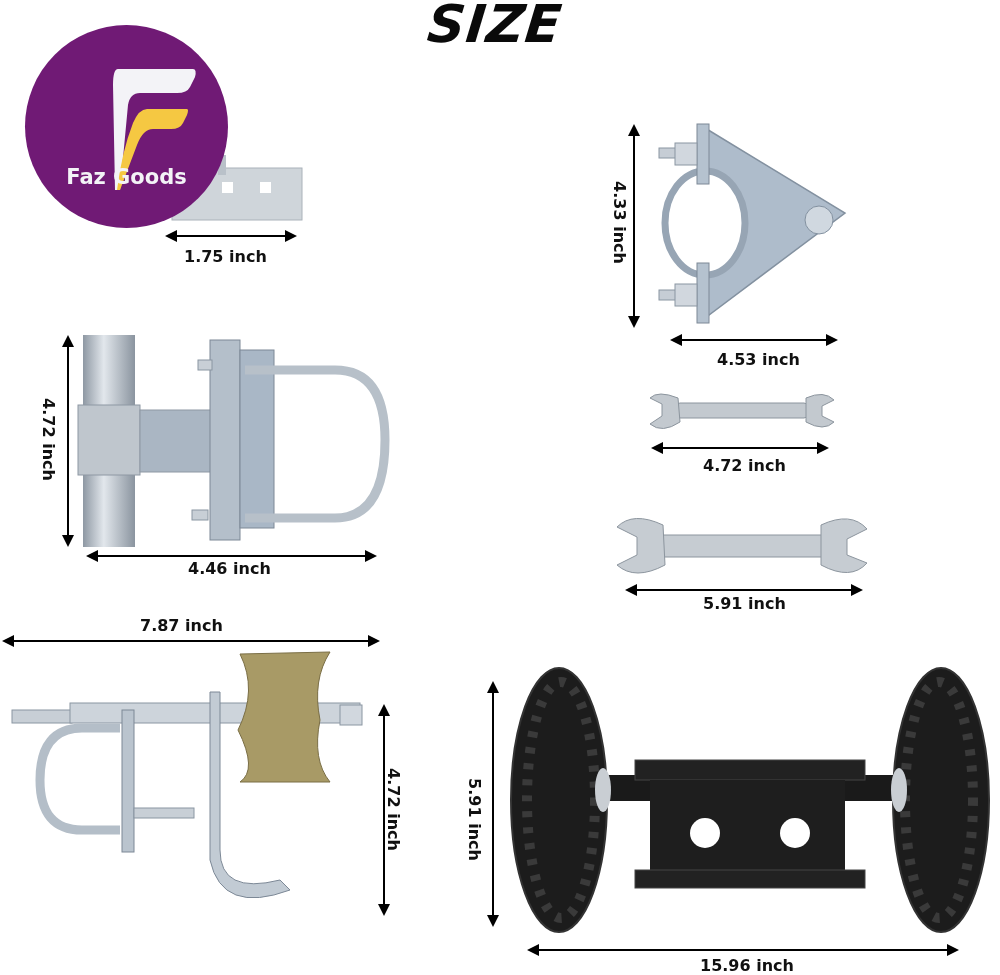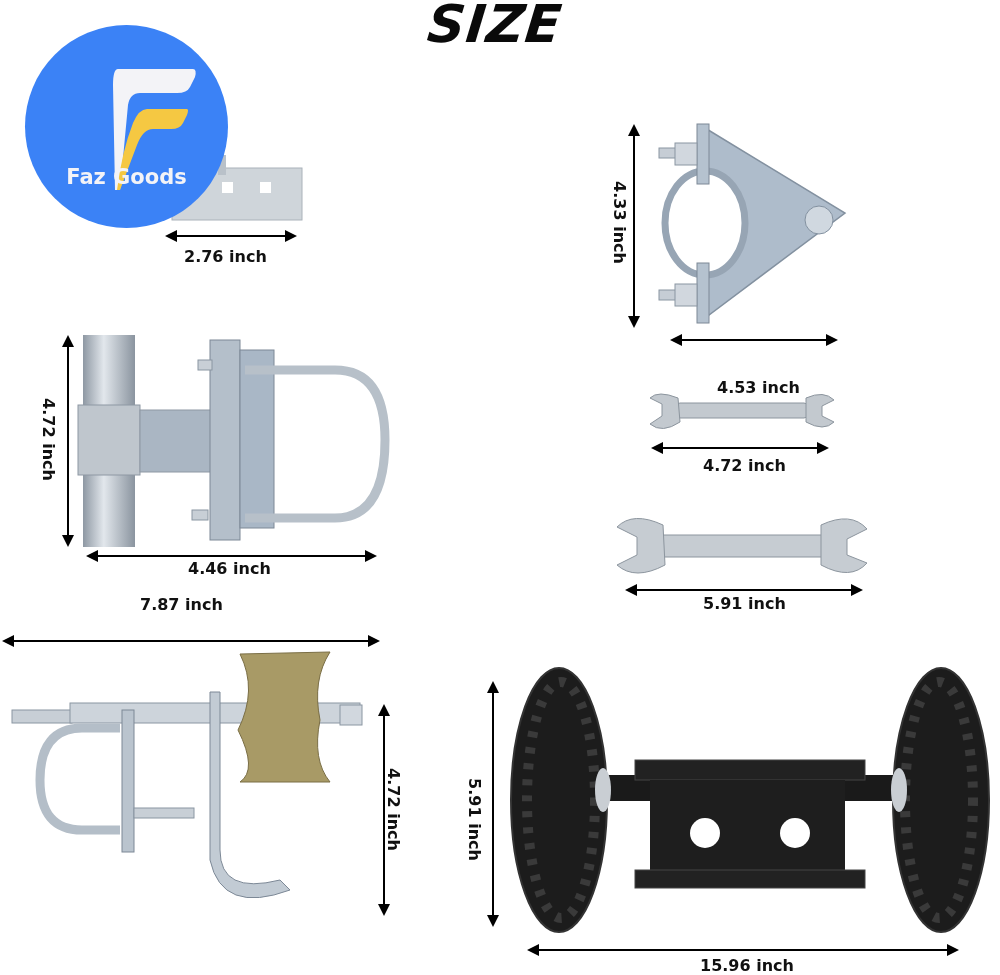--- a/index.html
+++ b/index.html
@@ -2,42 +2,42 @@
 <html><head>
 <meta charset="utf-8">
 <style>
   html,body{margin:0;padding:0;background:#ffffff;}
   body{width:1000px;height:975px;position:relative;overflow:hidden;font-family:"DejaVu Sans",sans-serif;}
   .abs{position:absolute;}
   .title{left:0;top:-6px;width:990px;text-align:center;font-family:"DejaVu Sans",sans-serif;font-weight:900;font-style:italic;font-size:52px;letter-spacing:1px;color:#0a0a0a;transform:skewX(-6deg);}
   .label{font-family:"DejaVu Sans",sans-serif;font-weight:bold;font-size:16px;color:#111;white-space:nowrap;}
   .vlabel{transform-origin:center center;}
   svg{position:absolute;overflow:visible;}
-  .logo{left:25px;top:25px;width:203px;height:203px;border-radius:50%;background:#3b82f6;}
+  .logo{left:25px;top:25px;width:203px;height:203px;border-radius:50%;background:#701a75;}
   .logo-text{left:0;top:140px;width:203px;text-align:center;color:#f3f3f7;font-weight:bold;font-size:21px;font-family:"DejaVu Sans",sans-serif;}
 </style>
 </head>
 <body>
 
 <div class="abs title">SIZE</div>
 
 <div class="abs" style="left:110px;top:135px;width:200px;height:100px;">
   <svg width="200" height="100">
     <rect x="62" y="33" width="130" height="52" fill="#cfd5da" stroke="#aab2ba"></rect>
     <rect x="112" y="47" width="11" height="11" fill="#fff"></rect>
     <rect x="150" y="47" width="11" height="11" fill="#fff"></rect>
     <rect x="108" y="20" width="8" height="20" fill="#b9c1c9"></rect>
   </svg>
 </div>
 <svg style="left:165px;top:229px;" width="132" height="14">
   <line x1="6" y1="7" x2="126" y2="7" stroke="#000" stroke-width="2"></line>
   <polygon points="0,7 12,1 12,13" fill="#000"></polygon>
   <polygon points="132,7 120,1 120,13" fill="#000"></polygon>
 </svg>
-<div class="abs label" style="left:184px;top:247px;">2.76 inch</div>
+<div class="abs label" style="left:184px;top:247px;">1.75 inch</div>
 
 <div class="abs logo">
   <svg width="203" height="203" style="left:0;top:0;">
     <path d="M93,44 L168,44 Q172,44 170,52 L165,62 Q162,68 152,68 L115,68 Q105,68 103,80 L95,165 L90,165 L88,60 Q88,44 93,44 Z" fill="#f3f3f7"></path>
     <path d="M122,84 L162,84 Q164,84 162,90 L158,98 Q155,104 146,104 L128,104 Q118,104 112,120 L95,165 L92,165 Q97,126 108,98 Q114,84 122,84 Z" fill="#f5c842"></path>
   </svg>
   <div class="abs logo-text">Faz Goods</div>
 </div>
 
 <div class="abs" style="left:655px;top:118px;width:200px;height:210px;">
@@ -57,21 +57,21 @@
   <line x1="7" y1="6" x2="7" y2="198" stroke="#000" stroke-width="2"></line>
   <polygon points="7,0 1,12 13,12" fill="#000"></polygon>
   <polygon points="7,204 1,192 13,192" fill="#000"></polygon>
 </svg>
 <div class="abs label vlabel" style="left:578px;top:213px;transform:rotate(90deg);">4.33 inch</div>
 <svg style="left:670px;top:333px;" width="168" height="14">
   <line x1="6" y1="7" x2="162" y2="7" stroke="#000" stroke-width="2"></line>
   <polygon points="0,7 12,1 12,13" fill="#000"></polygon>
   <polygon points="168,7 156,1 156,13" fill="#000"></polygon>
 </svg>
-<div class="abs label" style="left:717px;top:350px;margin-top:28px;">4.53 inch</div>
+<div class="abs label" style="left:717px;top:350px;">4.53 inch</div>
 
 <div class="abs" style="left:80px;top:330px;width:320px;height:225px;">
   <svg width="320" height="225">
     <defs>
       <linearGradient id="pipe" x1="0" x2="1" y1="0" y2="0">
         <stop offset="0" stop-color="#8e98a3"></stop>
           <stop offset="0.4" stop-color="#e2e7ec"></stop>
           <stop offset="1" stop-color="#8a949f"></stop>
       </linearGradient>
     </defs>
@@ -115,21 +115,21 @@
   <path d="M48,10 Q18,-4 2,12 L22,22 L22,40 L2,50 Q20,66 50,50 Z" fill="#c6ccd2" stroke="#8c959e"></path>
   <path d="M206,10 Q236,-4 252,14 L232,24 L232,40 L252,48 Q236,66 206,50 Z" fill="#c6ccd2" stroke="#8c959e"></path>
 </svg>
 <svg style="left:625px;top:583px;" width="238" height="14">
   <line x1="6" y1="7" x2="232" y2="7" stroke="#000" stroke-width="2"></line>
   <polygon points="0,7 12,1 12,13" fill="#000"></polygon>
   <polygon points="238,7 226,1 226,13" fill="#000"></polygon>
 </svg>
 <div class="abs label" style="left:703px;top:594px;">5.91 inch</div>
 
-<div class="abs label" style="left:140px;top:595px;">7.87 inch</div>
+<div class="abs label" style="left:140px;top:616px;">7.87 inch</div>
 <svg style="left:2px;top:634px;" width="378" height="14">
   <line x1="6" y1="7" x2="372" y2="7" stroke="#000" stroke-width="2"></line>
   <polygon points="0,7 12,1 12,13" fill="#000"></polygon>
   <polygon points="378,7 366,1 366,13" fill="#000"></polygon>
 </svg>
 <div class="abs" style="left:10px;top:650px;width:360px;height:260px;">
   <svg width="360" height="260">
     <rect x="2" y="60" width="60" height="13" fill="#c8cfd6" stroke="#8a96a2"></rect>
     <rect x="60" y="53" width="290" height="20" fill="#cdd4db" stroke="#8a96a2"></rect>
     <path d="M110,78 L72,78 Q30,78 30,130 Q30,180 72,180 L110,180" fill="none" stroke="#b4bec8" stroke-width="9"></path>

